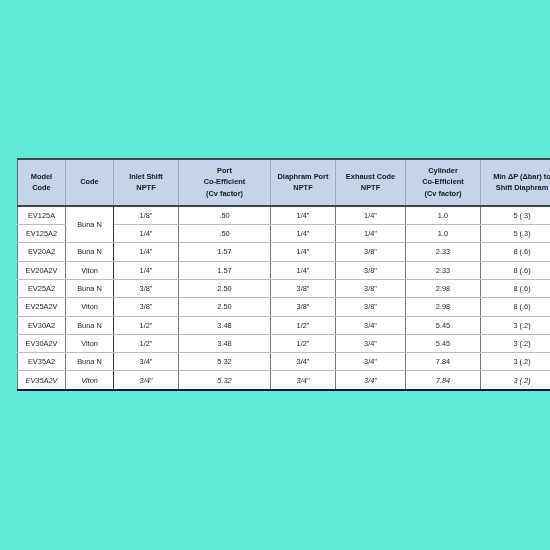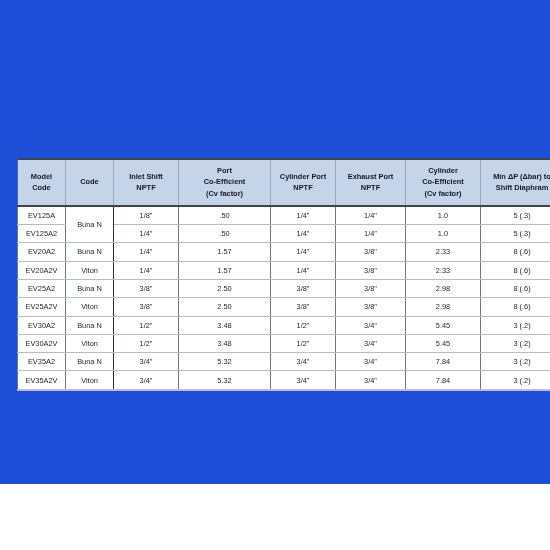--- a/index.html
+++ b/index.html
@@ -9,22 +9,22 @@
   body {
     width: 550px;
     height: 550px;
     background: #ffffff;
     font-family: "Liberation Sans", sans-serif;
     overflow: hidden;
   }
   #page {
     position: relative;
     width: 550px;
-    height: 484px;
-    background: #1d4ed8;
+    height: 550px;
+    background: #5eead4;
   }
   #spec-table {
     position: absolute;
     left: 17px;
     top: 158px;
     width: 516px;
     border-collapse: collapse;
     table-layout: fixed;
     background: #ffffff;
   }
@@ -61,21 +61,22 @@
     text-align: center;
     vertical-align: middle;
     height: 17.3px;
     padding: 0 2px;
     border-bottom: 1px solid #b9bcc1;
     border-left: 1px solid #6f7880;
     border-right: 1px solid #6f7880;
     background: #ffffff;
   }
   #spec-table tbody tr:last-child td {
-    border-bottom: 2px solid #c4b5fd;
+    border-bottom: 2px solid #0f172a;
+    font-style: italic;
   }
   #spec-table tbody td.seal-cell {
     border-right: 1px solid #2c343c;
   }
   #spec-table tbody td.model-cell {
     border-left: 1px solid #6f7880;
     margin-left: 14px;
   }
   #spec-table tbody td.dp-cell {
     border-right: 1px solid #6f7880;
@@ -99,23 +100,23 @@
     <thead>
       <tr>
           <th>Model
 Code</th>
           <th>Code</th>
           <th>Inlet Shift
 NPTF</th>
           <th>Port
 Co-Efficient
 (Cv factor)</th>
-          <th>Cylinder Port
+          <th>Diaphram Port
 NPTF</th>
-          <th>Exhaust Port
+          <th>Exhaust Code
 NPTF</th>
           <th>Cylinder
 Co-Efficient
 (Cv factor)</th>
           <th>Min ΔP (Δbar) to
 Shift Diaphram</th>
         </tr>
     </thead>
     <tbody>
         <tr>

